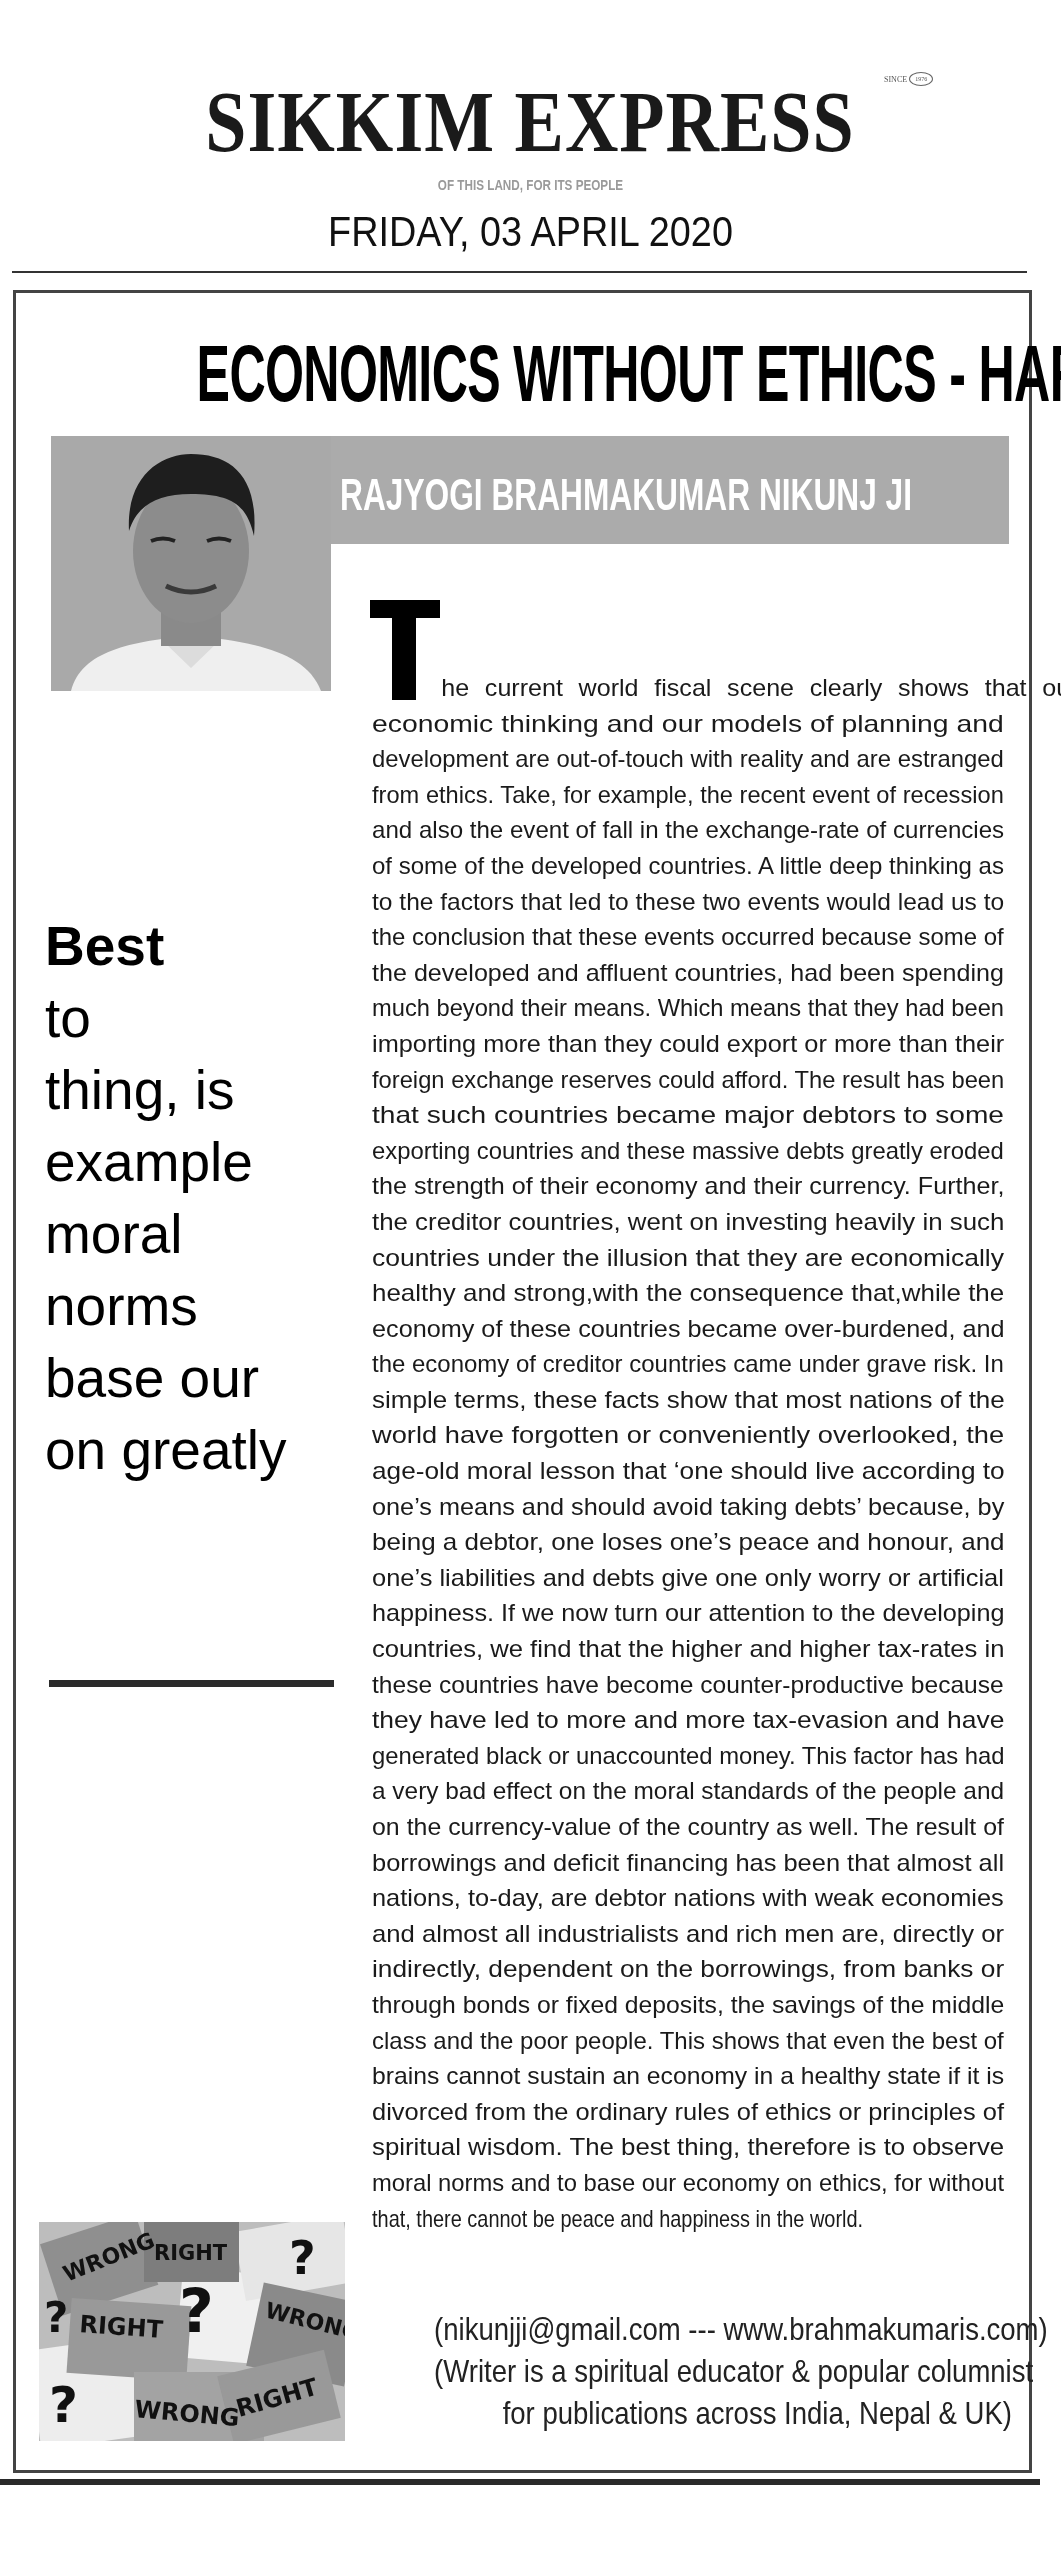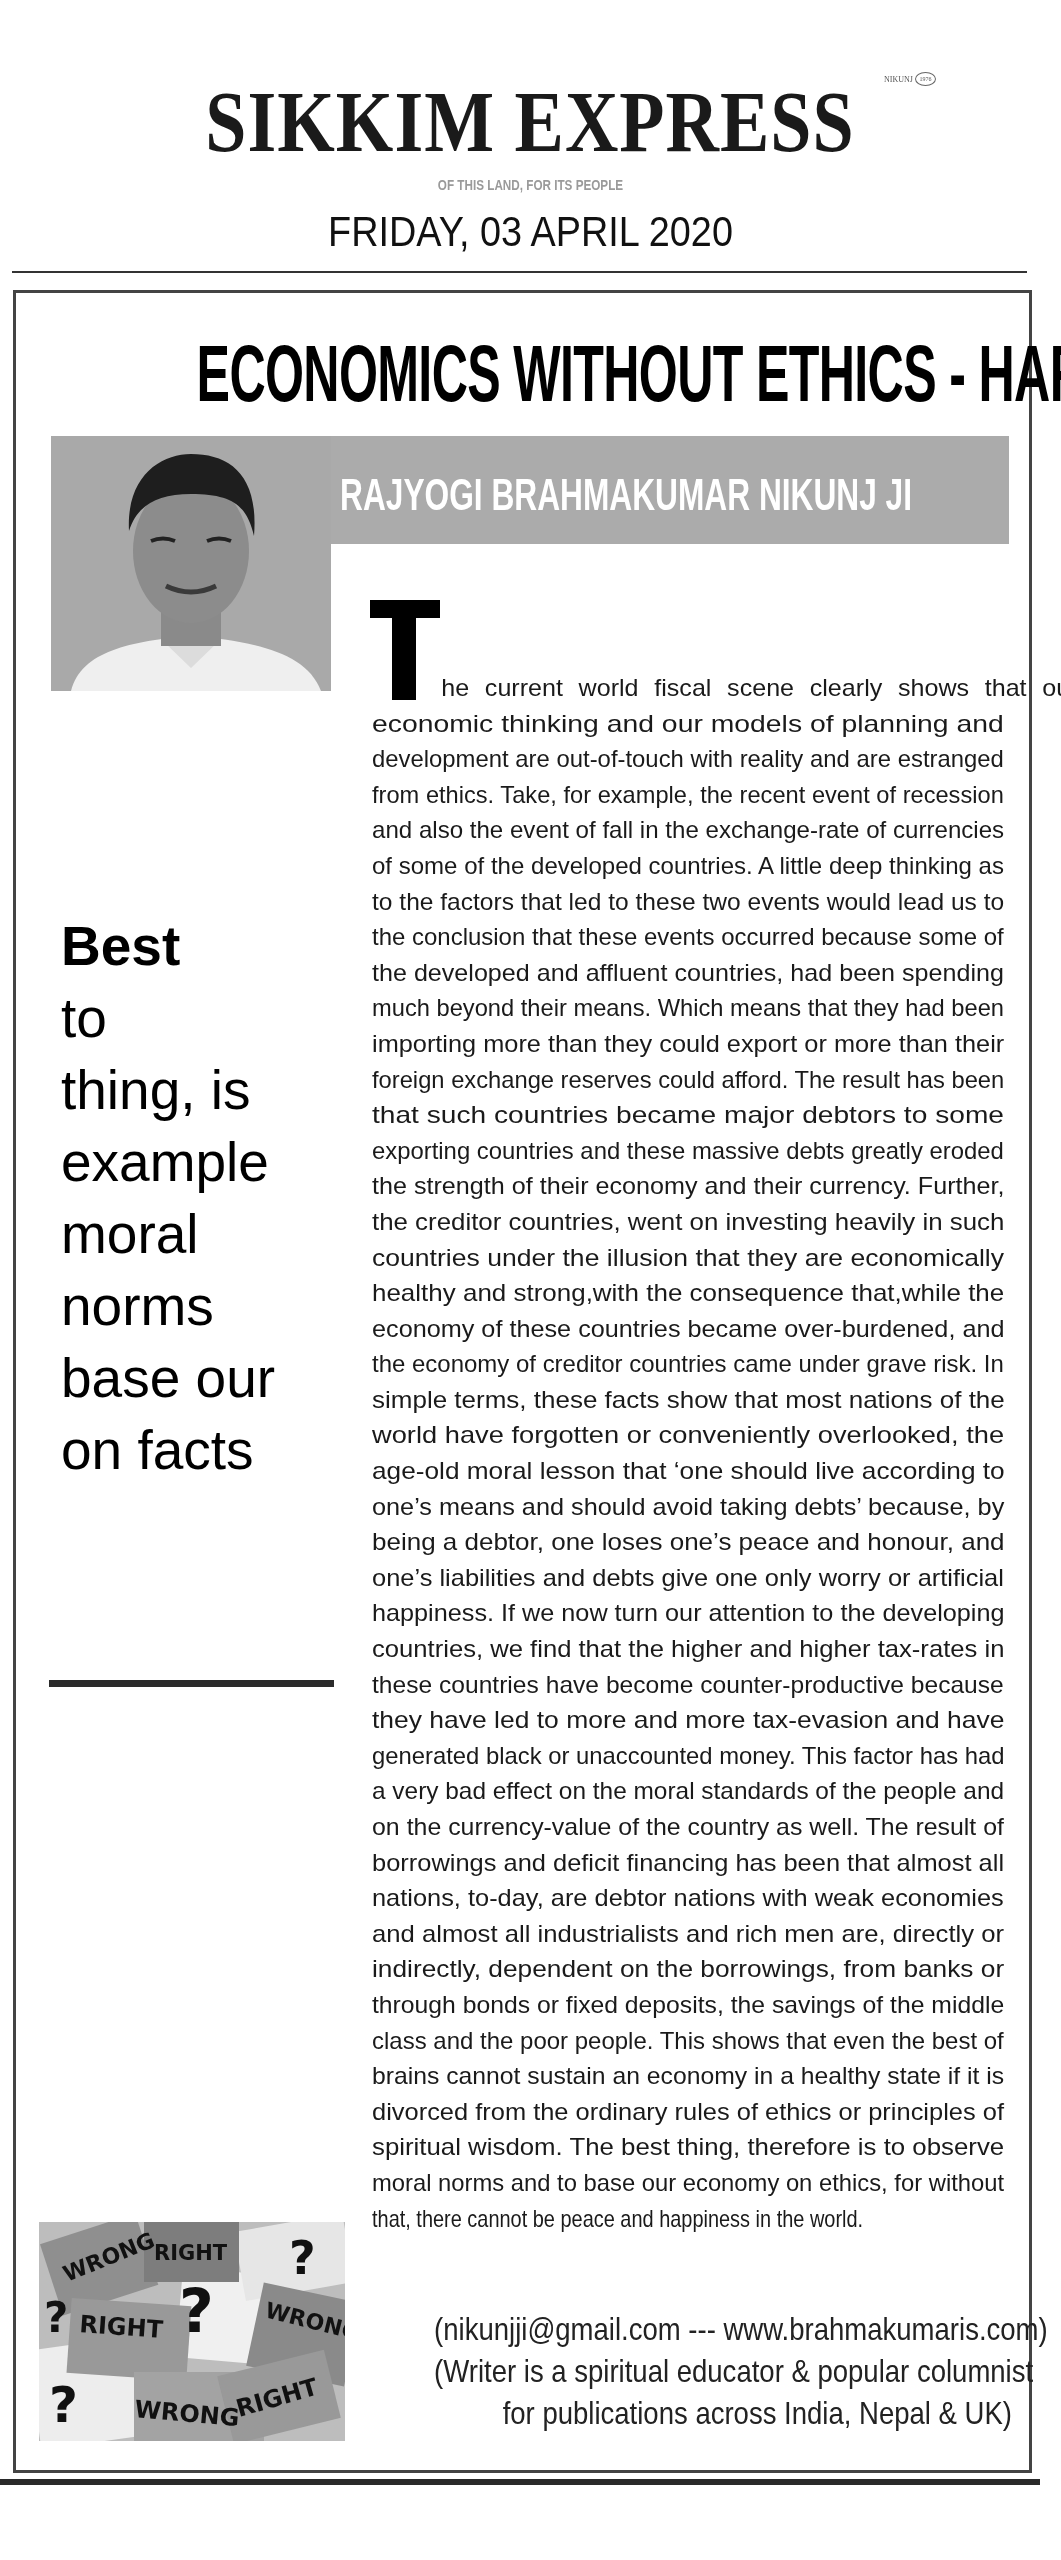--- a/index.html
+++ b/index.html
@@ -33,37 +33,37 @@
   .dropcap .bar-top { position: absolute; left: 0; top: 0; width: 70px; height: 18px; background: #000; }
   .dropcap .bar-stem { position: absolute; left: 22px; top: 0; width: 24px; height: 100px; background: #000; }
 
   .article { position: absolute; left: 372px; top: 671px; width: 632px; font-size: 23.2px; line-height: 35.6px; color: #1a1a1a;
     text-align: justify; }
   .article .line { display: block; text-align: justify; text-align-last: justify; white-space: nowrap; overflow: visible;
     transform-origin: left center; }
   .article .line.first { padding-left: 64px; }
   .article .line.last { text-align-last: left; }
 
-  .pull-quote { position: absolute; left: 61px; top: 910px; width: 290px; font-size: 55px; line-height: 72px; color: #000; }
+  .pull-quote { position: absolute; left: 45px; top: 910px; width: 290px; font-size: 55px; line-height: 72px; color: #000; }
   .pull-quote .bold { font-weight: bold; display: block; }
   .pull-quote .rest { display: block; }
   .pull-rule { position: absolute; left: 49px; top: 1680px; width: 285px; height: 7px; background: #2b2b2b; }
 
   .rw-image { position: absolute; left: 39px; top: 2222px; width: 306px; height: 219px; background: #c8c8c8; overflow: hidden; }
 
   .footer-note { position: absolute; left: 340px; top: 2308px; width: 672px; text-align: right; font-size: 32px; line-height: 42px; color: #222; }
   .footer-note span { display: block; white-space: nowrap; transform: scaleX(0.86); transform-origin: right center; }
 </style>
 </head>
 <body>
 
 <div class="masthead">
   <div class="mast-title">SIKKIM EXPRESS</div>
   <div class="since-badge">
-    <span>NIKUNJ</span>
+    <span>SINCE</span>
     <span class="ring">1976</span>
   </div>
   <div class="tagline">OF THIS LAND, FOR ITS PEOPLE</div>
   <div class="dateline">FRIDAY, 03 APRIL 2020</div>
   <div class="top-rule"></div>
 </div>
 
 <div class="frame"></div>
 
 <div class="headline">ECONOMICS WITHOUT ETHICS - HARMFUL</div>
@@ -140,21 +140,21 @@
   </div>
 
 <div class="pull-quote">
   <span class="bold">Best</span>
   <span class="rest">to</span>
   <span class="rest">thing, is</span>
   <span class="rest">example</span>
   <span class="rest">moral</span>
   <span class="rest">norms</span>
   <span class="rest">base our</span>
-  <span class="rest">on facts</span>
+  <span class="rest">on greatly</span>
 </div>
 <div class="pull-rule"></div>
 
 <div class="rw-image">
   <svg width="306" height="219" viewBox="0 0 306 219" style="font-family:'DejaVu Sans', sans-serif; font-weight:bold;">
     <rect width="306" height="219" fill="#bdbdbd"></rect>
     <rect x="-5" y="120" width="120" height="100" fill="#ededed" transform="rotate(-8 55 170)"></rect>
     <rect x="140" y="50" width="110" height="90" fill="#f0f0f0" transform="rotate(5 195 95)"></rect>
     <rect x="200" y="0" width="110" height="70" fill="#e6e6e6" transform="rotate(-10 255 35)"></rect>
     <rect x="10" y="5" width="100" height="75" fill="#8f8f8f" transform="rotate(-18 60 42)"></rect>

